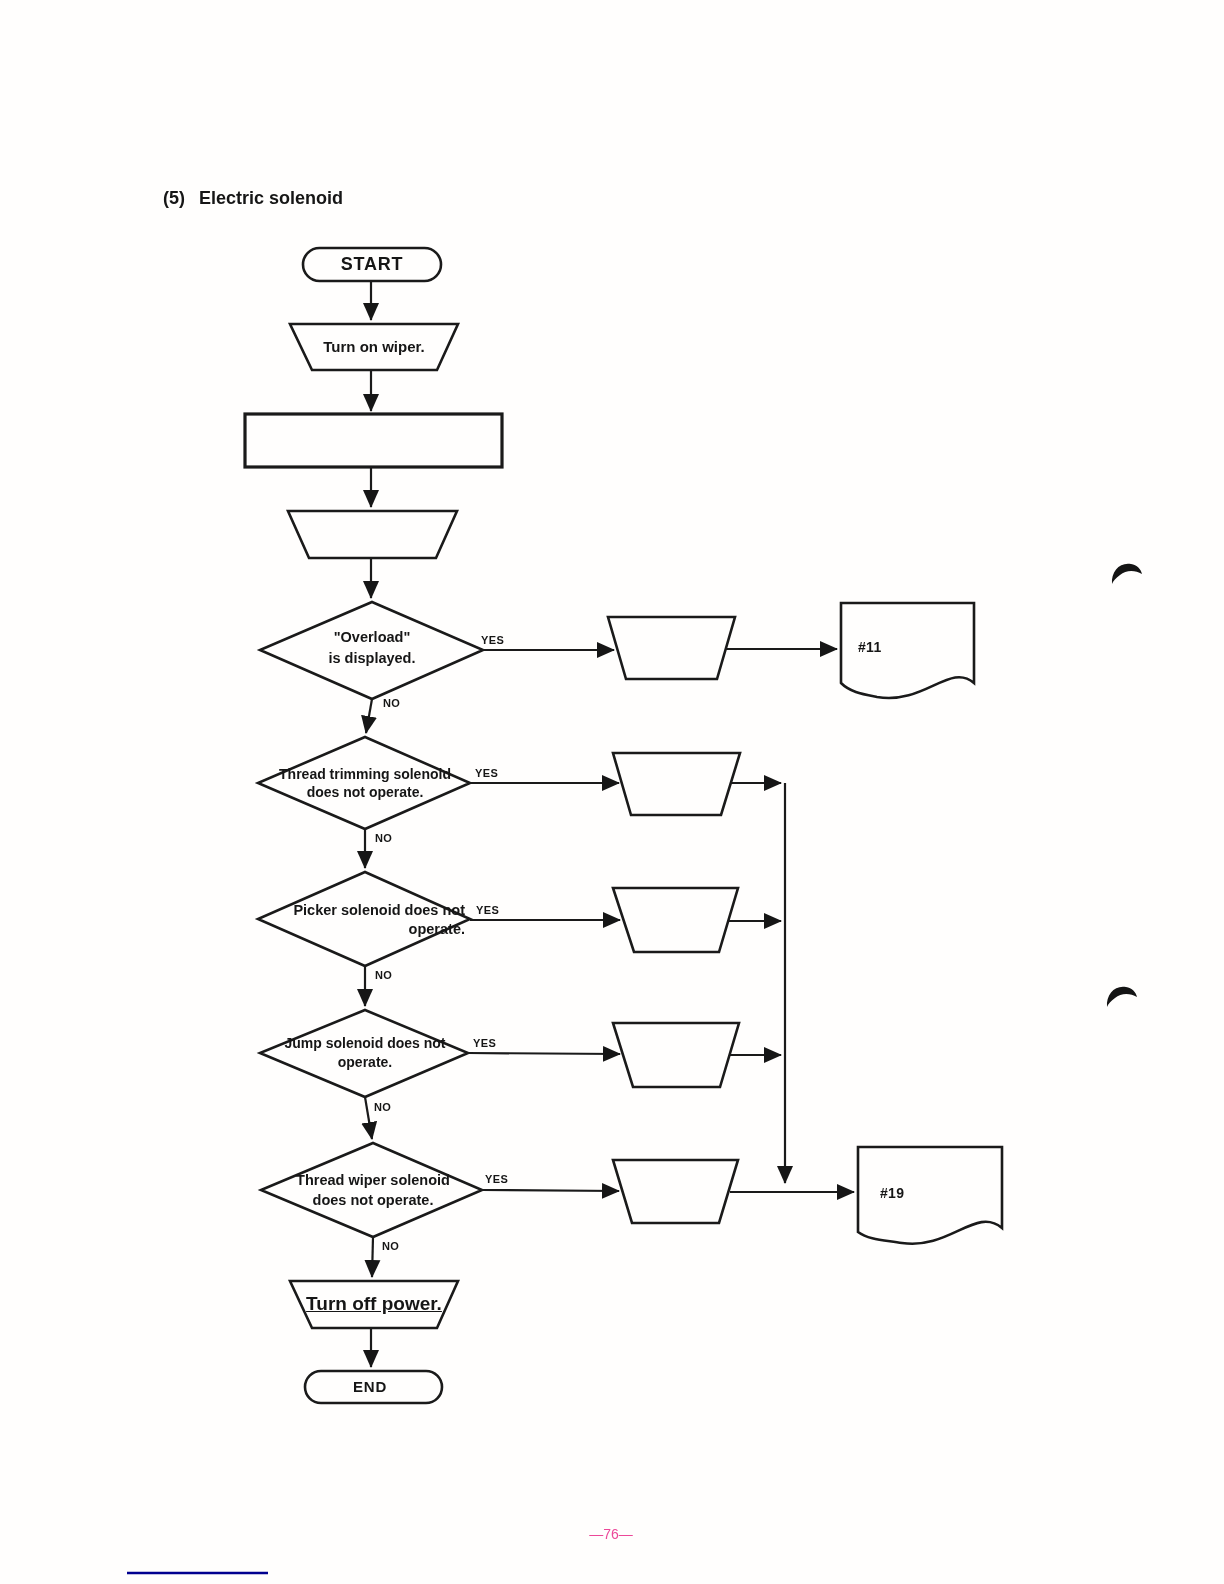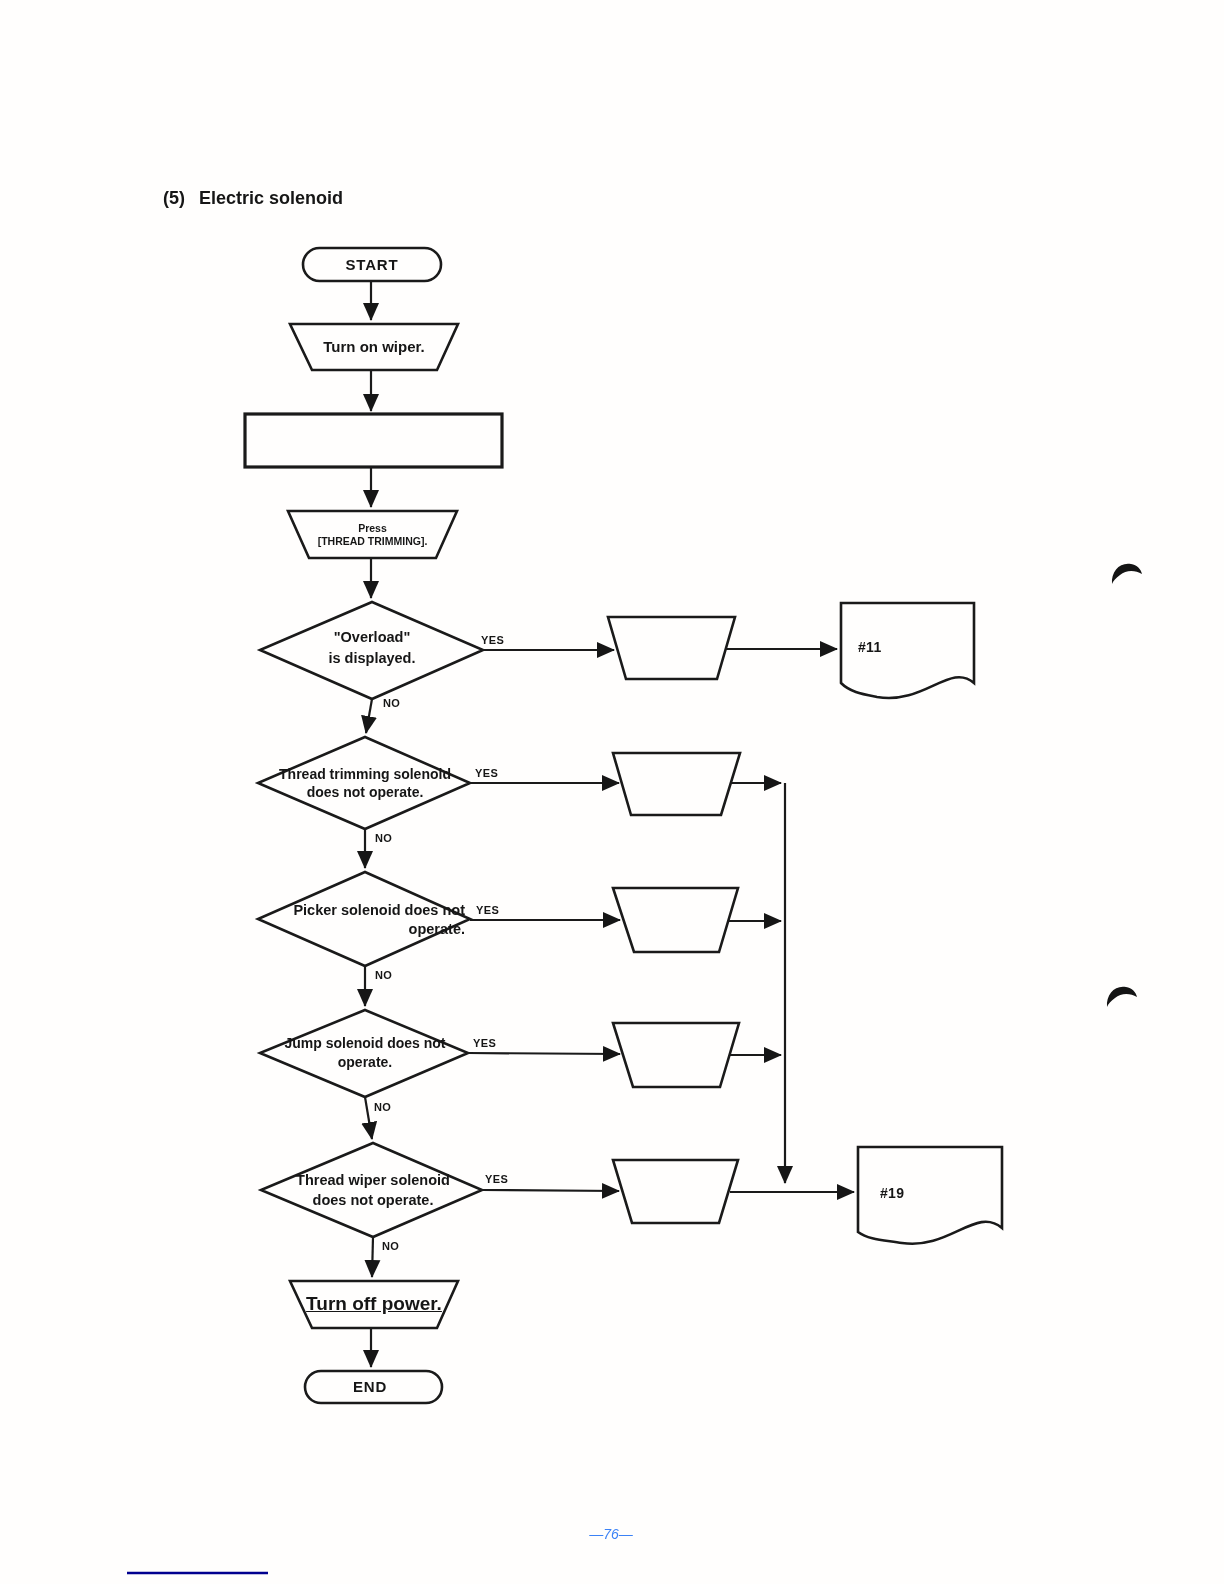--- a/index.html
+++ b/index.html
@@ -22,21 +22,21 @@
   }
   .center-box{display:flex;align-items:center;justify-content:center;}
   .title{
     position:absolute;left:163px;top:188px;
     font-size:18px;font-weight:700;display:flex;gap:14px;white-space:pre;
   }
   .yesno{font-size:11px;letter-spacing:.4px;}
   .docref{font-size:14px;letter-spacing:.3px;}
   .footer{
     position:absolute;left:561px;top:1526px;width:100px;
-    text-align:center;font-size:14px;font-weight:400;color:#3b82f6;font-style:italic;
+    text-align:center;font-size:14px;font-weight:400;color:#ec4899;
   }
 </style>
 </head>
 <body>
 
 <div class="page">
 
   <svg class="flow-svg" width="1224" height="1584" viewBox="0 0 1224 1584">
     <defs>
       <marker id="arr" markerUnits="userSpaceOnUse" markerWidth="20" markerHeight="18" refX="17" refY="9" orient="auto">
@@ -97,27 +97,25 @@
     </g>
 
     <line x1="127" y1="1573" x2="268" y2="1573" stroke="#00008f" stroke-width="2.6"></line>
   </svg>
 
   <div class="title">
     <span>(5)</span>
     <span>Electric solenoid</span>
   </div>
 
-  <div class="lbl center-box" style="left:303px;top:248px;width:138px;height:33px;font-size:15px;letter-spacing:.8px;">START</div>
+  <div class="lbl center-box" style="left:303px;top:248px;width:138px;height:33px;font-size:18px;letter-spacing:.8px;">START</div>
 
   <div class="lbl center-box" style="left:290px;top:324px;width:168px;height:46px;font-size:15px;">Turn on wiper.</div>
 
 
-  <div class="lbl center-box" style="left:288px;top:511px;width:169px;height:47px;font-size:10.5px;line-height:13px;">Press
-[THREAD TRIMMING].</div>
 
   <div class="lbl" style="left:282px;top:627px;width:180px;font-size:14.5px;line-height:21px;">"Overload"
 is displayed.</div>
   <div class="lbl" style="left:262px;top:765px;width:206px;font-size:14px;line-height:18px;">Thread trimming solenoid
 does not operate.</div>
   <div class="lbl" style="left:265px;top:901px;width:200px;font-size:14.5px;line-height:19px;text-align:right;">Picker solenoid does not
 operate.</div>
   <div class="lbl" style="left:265px;top:1034px;width:200px;font-size:14px;line-height:19px;">Jump solenoid does not
 operate.</div>
   <div class="lbl" style="left:268px;top:1170px;width:210px;font-size:14.5px;line-height:20px;">Thread wiper solenoid

